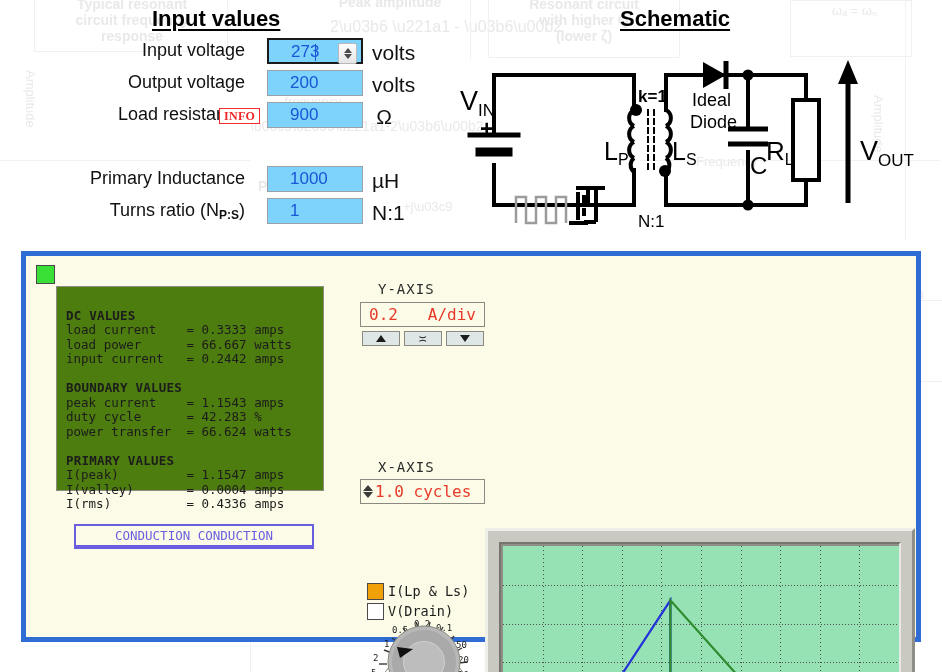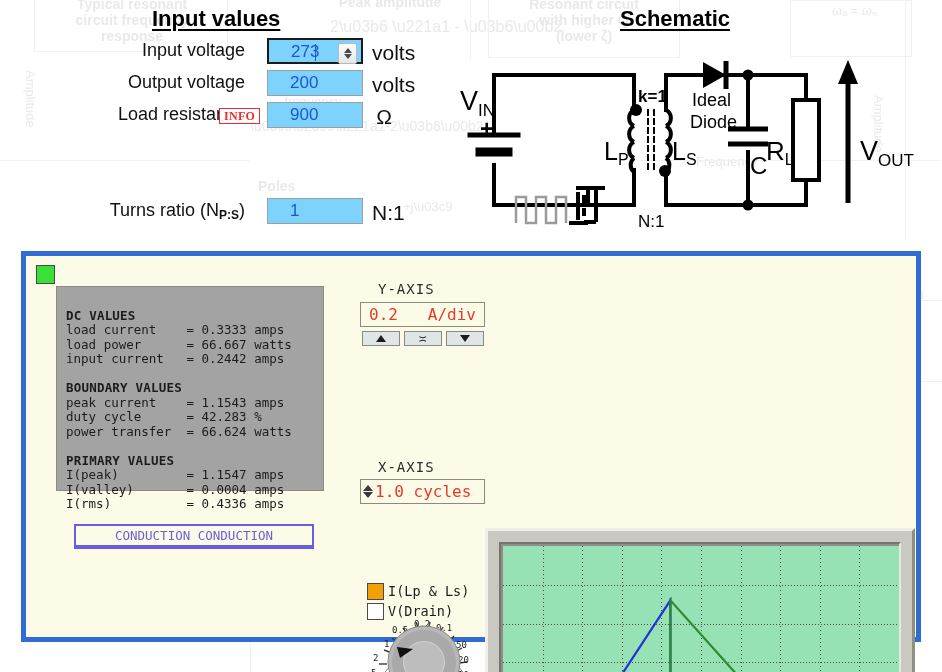--- a/index.html
+++ b/index.html
@@ -46,21 +46,21 @@
   .sub{font-size:12px;font-weight:bold;vertical-align:-3px;}
 
   
   #schem{position:absolute;left:460px;top:40px;width:480px;height:195px;}
 
   
   #panel{position:absolute;left:21px;top:251px;width:900px;height:391px;
          background:#fbfbe7;border:5px solid #2f6cd4;box-sizing:border-box;z-index:3;}
   #green-dot{position:absolute;left:10px;top:9px;width:17px;height:17px;background:#3ae035;border:1px solid #4a4a4a;}
 
-  .readout{position:absolute;background:#a3a3a3;border:1px solid #8c8c82;
+  .readout{position:absolute;background:#4d7c0f;border:1px solid #8c8c82;
            font-family:"DejaVu Sans Mono","Liberation Mono",monospace;font-size:12.5px;color:#1c1c1c;
            white-space:pre;line-height:14.5px;padding:7px 9px;box-sizing:border-box;}
   .readout b{font-weight:bold;letter-spacing:.2px;}
 
   #cc-box{position:absolute;left:48px;top:268px;width:240px;
           border:2px solid #6a5de0;background:#fbfbe7;box-sizing:border-box;
           font-family:"DejaVu Sans Mono","Liberation Mono",monospace;font-size:12.5px;line-height:15px;}
   #cc-title{text-align:center;color:#6a5de0;border-bottom:2px solid #6a5de0;padding:2px 0;white-space:pre;}
   #cc-body{padding:3px 6px 4px 6px;white-space:pre;color:#1c1c1c;}
   #cc-body .dim{color:#b4b4ae;}
@@ -185,20 +185,29 @@
         <span class="lbl">Load resistance</span>
       </div>
     <div class="fld" style="top:0;">
       <span>900</span>
     </div>
     <div class="unit ctr">Ω</div>
   </div>
   <div id="info-badge">INFO</div>
 
 
+  <div class="row" style="top:166px;left:0;width:460px;">
+    <div class="lblwrap">
+        <span class="lbl">Primary Inductance</span>
+      </div>
+    <div class="fld" style="top:0;">
+      <span>1000</span>
+    </div>
+    <div class="unit">µH</div>
+  </div>
 
   <div class="row" style="top:198px;left:0;width:460px;">
     <div class="lblwrap">
         <span class="lbl"><span>Turns ratio (N</span><span class="sub">P:S</span><span>)</span></span>
       </div>
     <div class="fld" style="top:0;">
       <span>1</span>
     </div>
     <div class="unit">N:1</div>
   </div>

